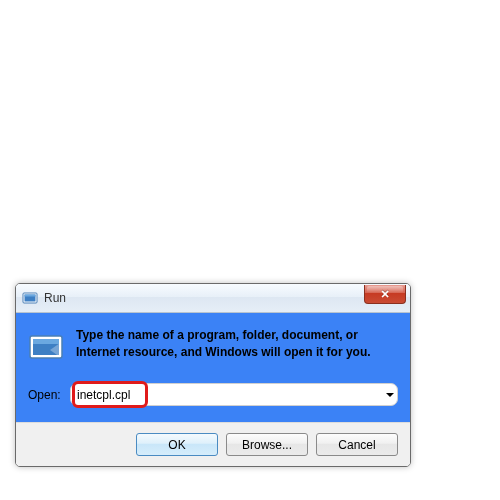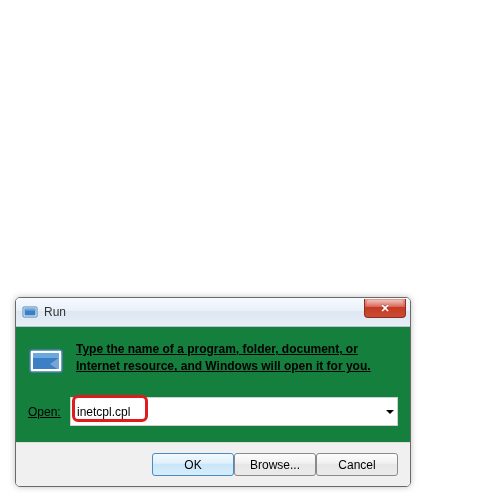--- a/index.html
+++ b/index.html
@@ -11,21 +11,21 @@
       font-family: "Segoe UI", Tahoma, sans-serif;
       font-size: 12px;
       background: #fff;
       width: 500px;
       height: 500px;
       position: relative;
     }
     .dialog {
       position: absolute;
       left: 15px;
-      top: 297px;
+      top: 283px;
       width: 396px;
       border: 1px solid #6a6a6a;
       border-radius: 5px;
       overflow: hidden;
       box-shadow: 0 0 6px rgba(0,0,0,0.25);
       background: #fff;
     }
     .titlebar {
       height: 29px;
       background: linear-gradient(to bottom, #f7fbff 0%, #e8f0f8 45%, #dde7f2 46%, #e6eef7 100%);
@@ -71,22 +71,21 @@
       position: absolute;
       top: 1px;
       left: 2px;
       right: 2px;
       height: 7px;
       background: linear-gradient(to bottom, rgba(255,255,255,0.4), rgba(255,255,255,0));
       border-radius: 2px;
     }
     .dialog-body {
       padding: 14px 12px 10px 12px;
-      background: #15803d;
-      text-decoration: underline;
+      background: #3b82f6;
     }
     .info-row {
       display: flex;
       align-items: flex-start;
       gap: 12px;
       margin-bottom: 18px;
     }
     .run-large-icon {
       width: 36px;
       height: 36px;
@@ -108,23 +107,23 @@
       color: #000;
       font-size: 12px;
       width: 42px;
     }
     .combo-wrap {
       flex: 1;
       position: relative;
     }
     .combo {
       width: 100%;
-      height: 29px;
+      height: 23px;
       border: 1px solid #d0d0d0;
-      border-radius: 0;
+      border-radius: 7px;
       background: #fff;
       padding: 0 22px 0 6px;
       font-family: inherit;
       font-size: 12px;
       color: #000;
       outline: none;
     }
     .combo-arrow {
       position: absolute;
       right: 4px;
@@ -146,20 +145,21 @@
       border: 3px solid #e01b1b;
       border-radius: 6px;
       pointer-events: none;
     }
     .button-bar {
       background: #f0f0f0;
       border-top: 1px solid #dcdcdc;
       padding: 10px 12px;
       display: flex;
       justify-content: flex-end;
+      gap: 8px;
     }
     .btn {
       min-width: 82px;
       height: 23px;
       border: 1px solid #8a8a8a;
       border-radius: 3px;
       font-family: inherit;
       font-size: 12px;
       cursor: pointer;
       padding: 0 10px;

